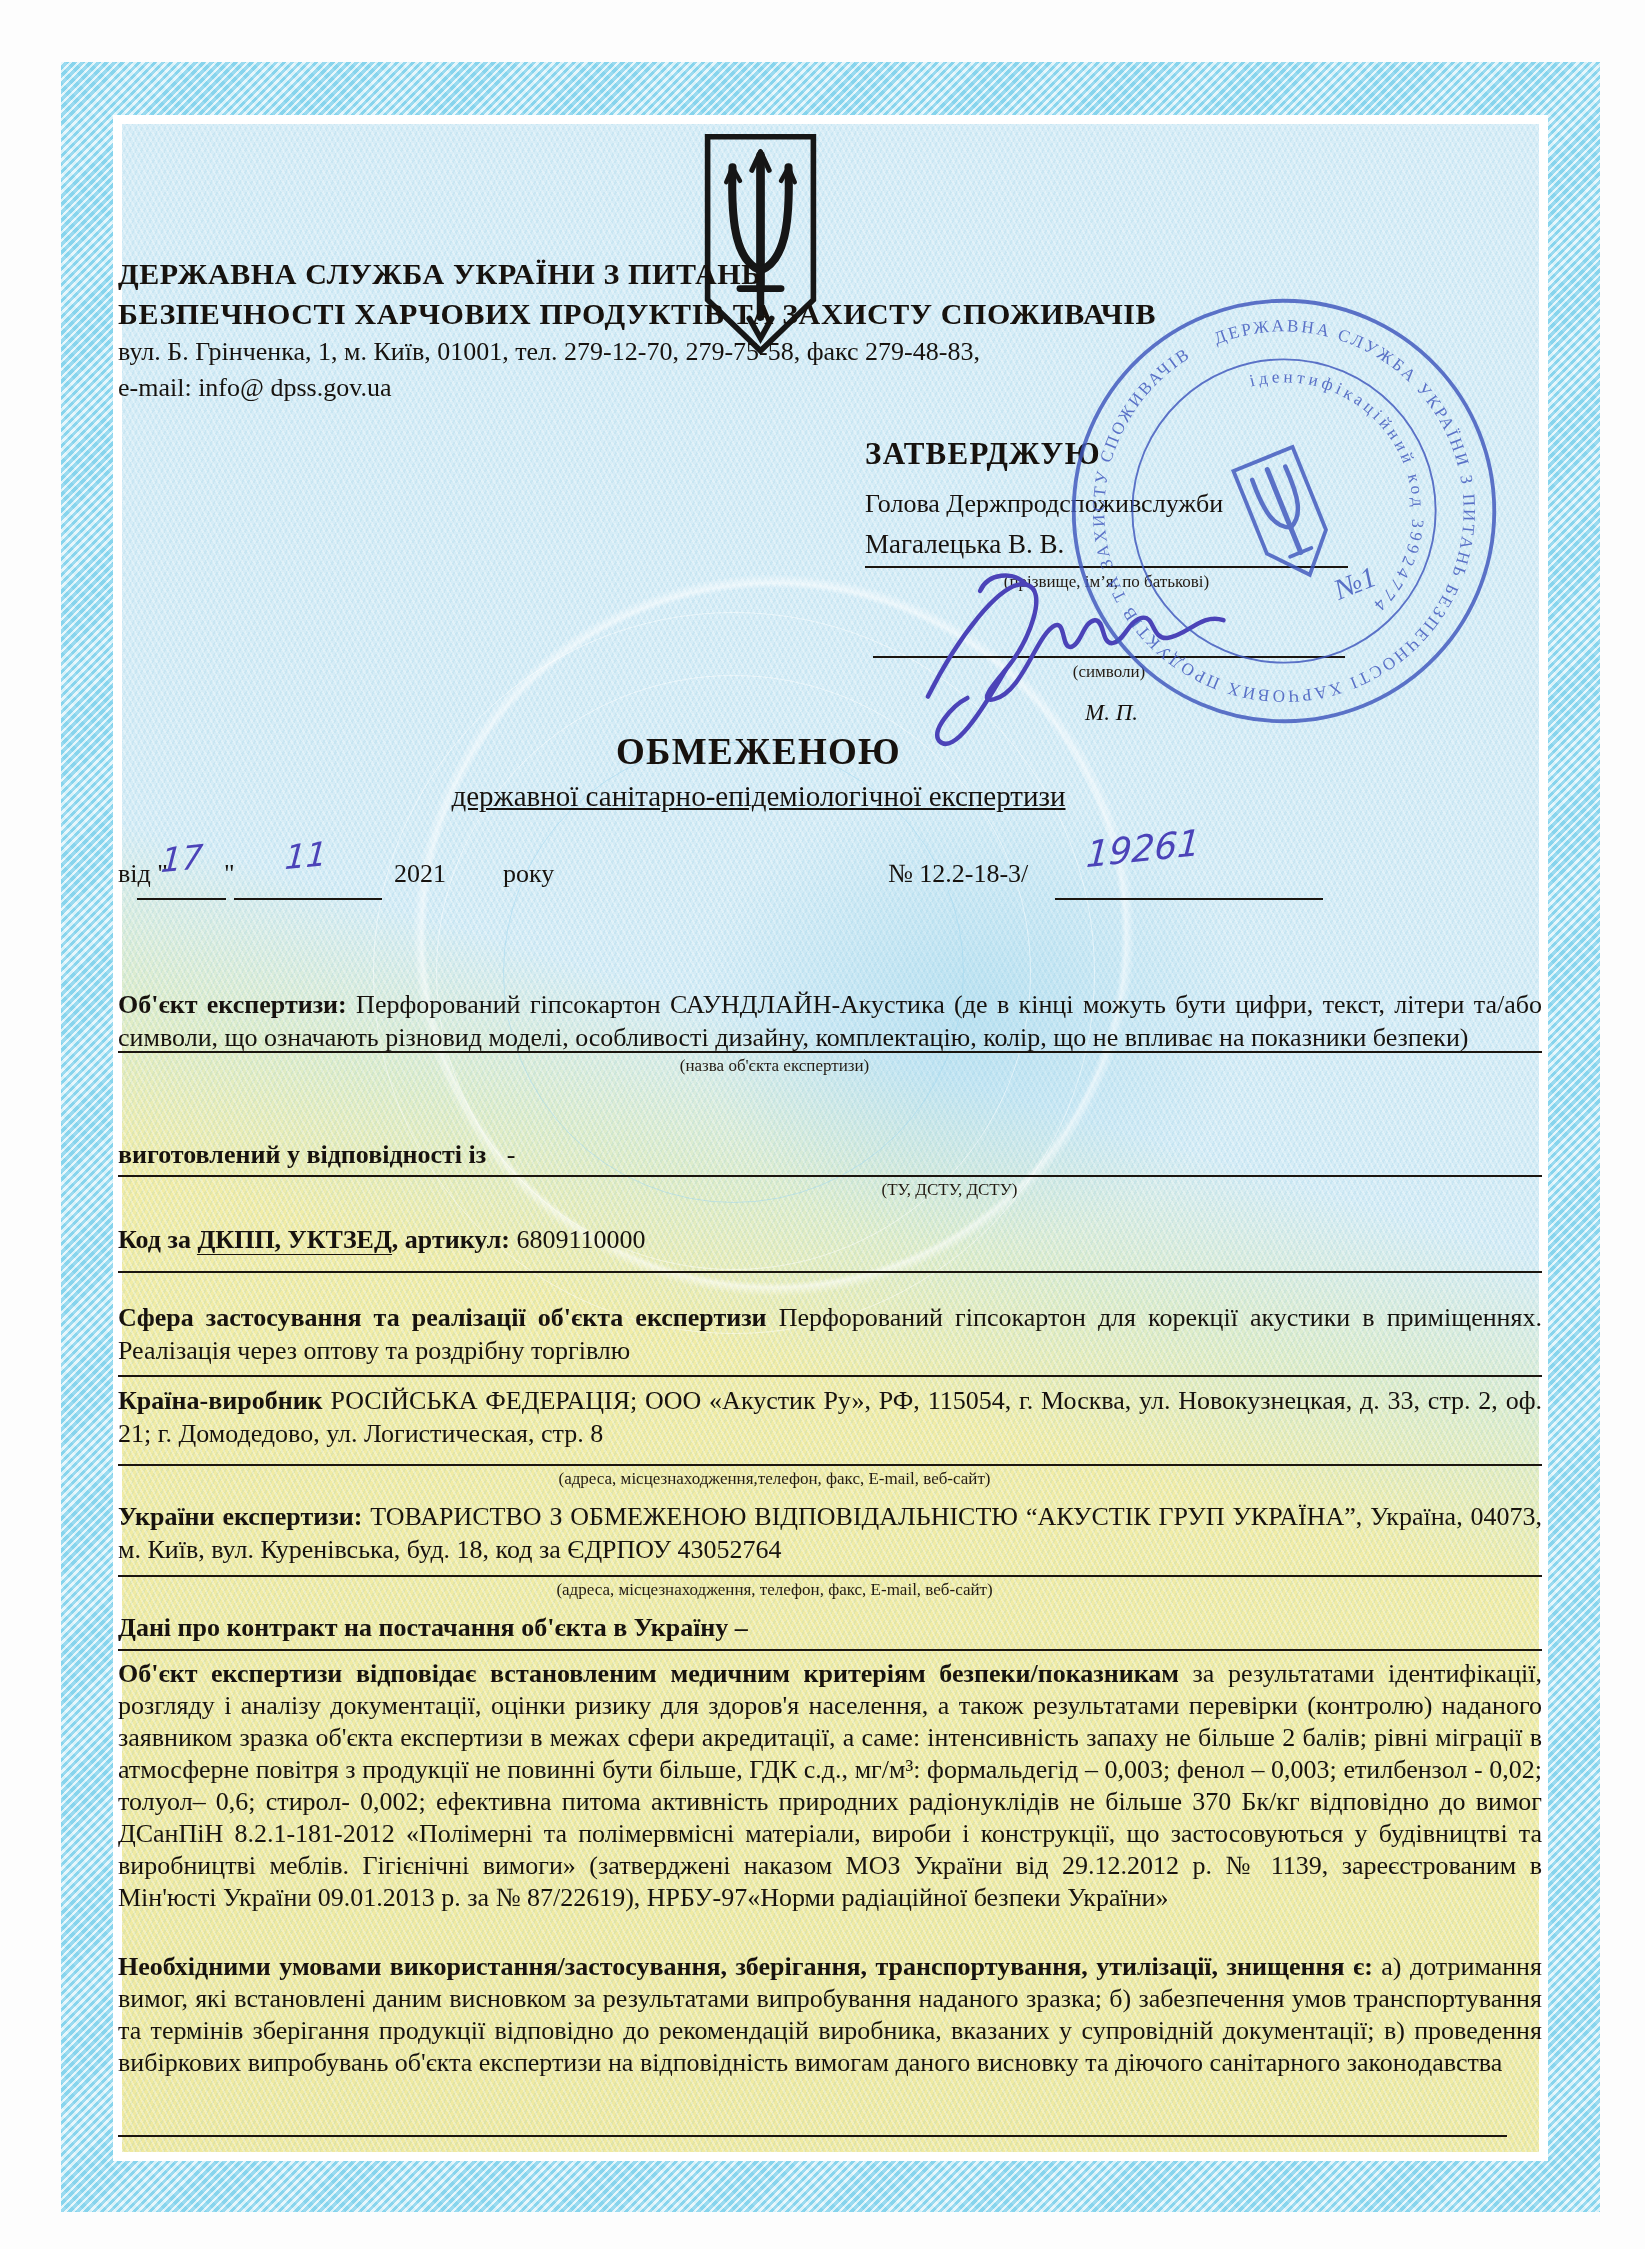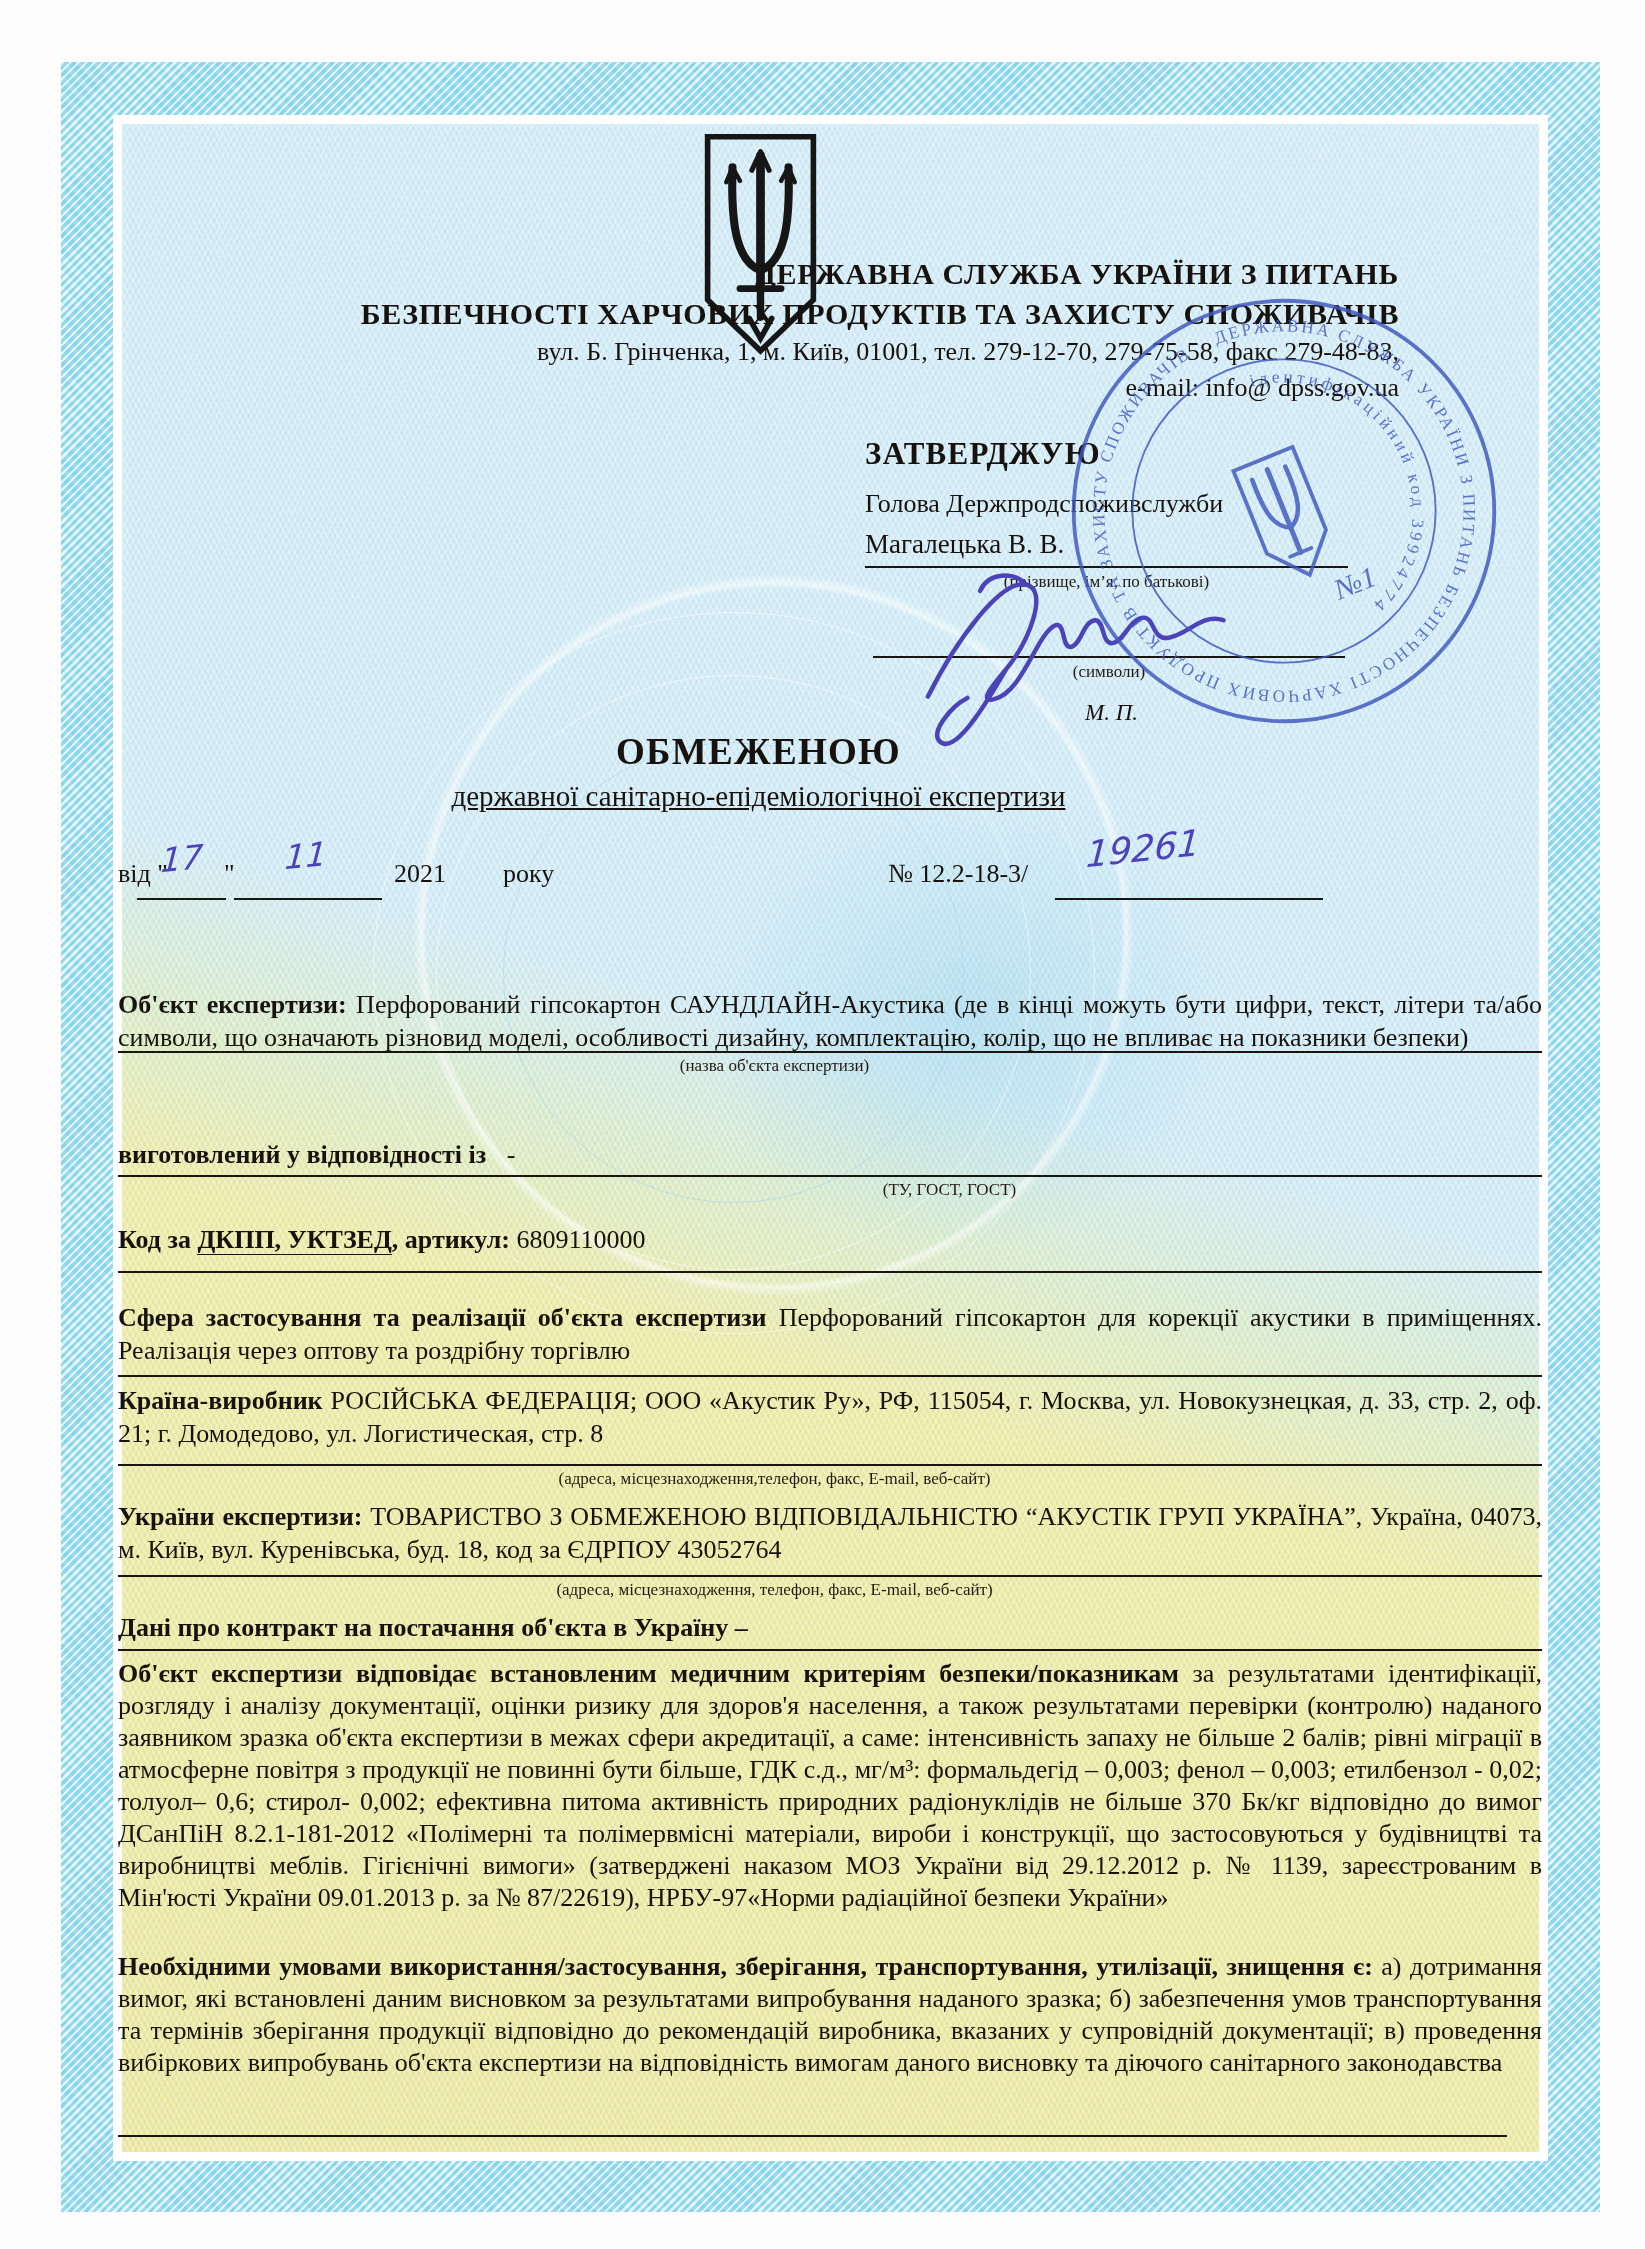--- a/index.html
+++ b/index.html
@@ -22,21 +22,21 @@
       repeating-linear-gradient(62deg, rgba(255,255,255,.30) 0 1.9px, rgba(255,255,255,0) 1.9px 5.1px),
       repeating-linear-gradient(-62deg, rgba(108,184,214,.12) 0 1.9px, rgba(255,255,255,0) 1.9px 5.1px),
       linear-gradient(197deg, #d7edf7 0%, #d5ecf6 46%, #ddecca 53%, #f1eca6 60%, #efe9a0 100%);}
   .ring{position:absolute;border-radius:50%;border:1.9px solid rgba(255,255,255,.5);z-index:1;pointer-events:none;}
   .r1{left:373px;top:612px;width:720px;height:720px;}
   .r2{left:436px;top:675px;width:593px;height:593px;}
   .r3{left:503px;top:742px;width:459px;height:459px;border-color:rgba(160,215,238,.55);}
 
   .emblem{position:absolute;left:701px;top:133px;width:119px;height:224px;z-index:2;}
 
-  .org{position:absolute;left:118px;top:254px;width:1281px;text-align:right;z-index:2;}
+  .org{position:absolute;left:118px;top:254px;width:1281px;text-align:left;z-index:2;}
   .org-l1{font-size:30px;line-height:40px;font-weight:bold;letter-spacing:0.6px;}
   .org-l3{font-size:26px;line-height:36px;}
 
   .approve{position:absolute;left:865px;top:436px;width:497px;z-index:2;}
   .ap-head{font-size:31px;font-weight:bold;letter-spacing:1.3px;margin-bottom:16.6px;}
   .ap-title{font-size:26px;margin-bottom:10.2px;}
   .ap-name{font-size:27px;}
 
   .rule{position:absolute;height:1.9px;background:#1b150f;z-index:2;}
   .cap{position:absolute;font-size:17px;color:#221a12;text-align:center;z-index:2;}
@@ -150,21 +150,21 @@
     <span class="b">Об'єкт експертизи:</span><span>  Перфорований гіпсокартон САУНДЛАЙН-Акустика (де в кінці можуть бути цифри, текст, літери та/або символи, що означають різновид моделі, особливості дизайну, комплектацію, колір, що не впливає на показники безпеки)</span>
   </div>
   <div class="rule" style="left:118px;top:1051px;width:1424px"></div>
   <div class="cap" style="left:118px;top:1056px;width:1313px">(назва об'єкта експертизи)</div>
 
   <div class="sec" style="top:1138px">
     <span class="b">виготовлений у відповідності із</span>
     <span style="margin-left:14px">-</span>
   </div>
   <div class="rule" style="left:118px;top:1175px;width:1424px"></div>
-  <div class="cap" style="left:357px;top:1180px;width:1185px">(ТУ, ГОСТ, ГОСТ)</div>
+  <div class="cap" style="left:357px;top:1180px;width:1185px">(ТУ, ДСТУ, ДСТУ)</div>
 
   <div class="sec" style="top:1223px">
     <span class="b">Код за </span><span class="b u">ДКПП, УКТЗЕД</span><span class="b">, артикул: </span><span>6809110000</span>
   </div>
   <div class="rule" style="left:118px;top:1271px;width:1424px"></div>
 
   <div class="sec" style="top:1301px">
     <span class="b">Сфера застосування та реалізації об'єкта експертизи</span><span> Перфорований гіпсокартон для корекції акустики в приміщеннях. Реалізація через оптову та роздрібну торгівлю</span>
   </div>
   <div class="rule" style="left:118px;top:1375px;width:1424px"></div>

